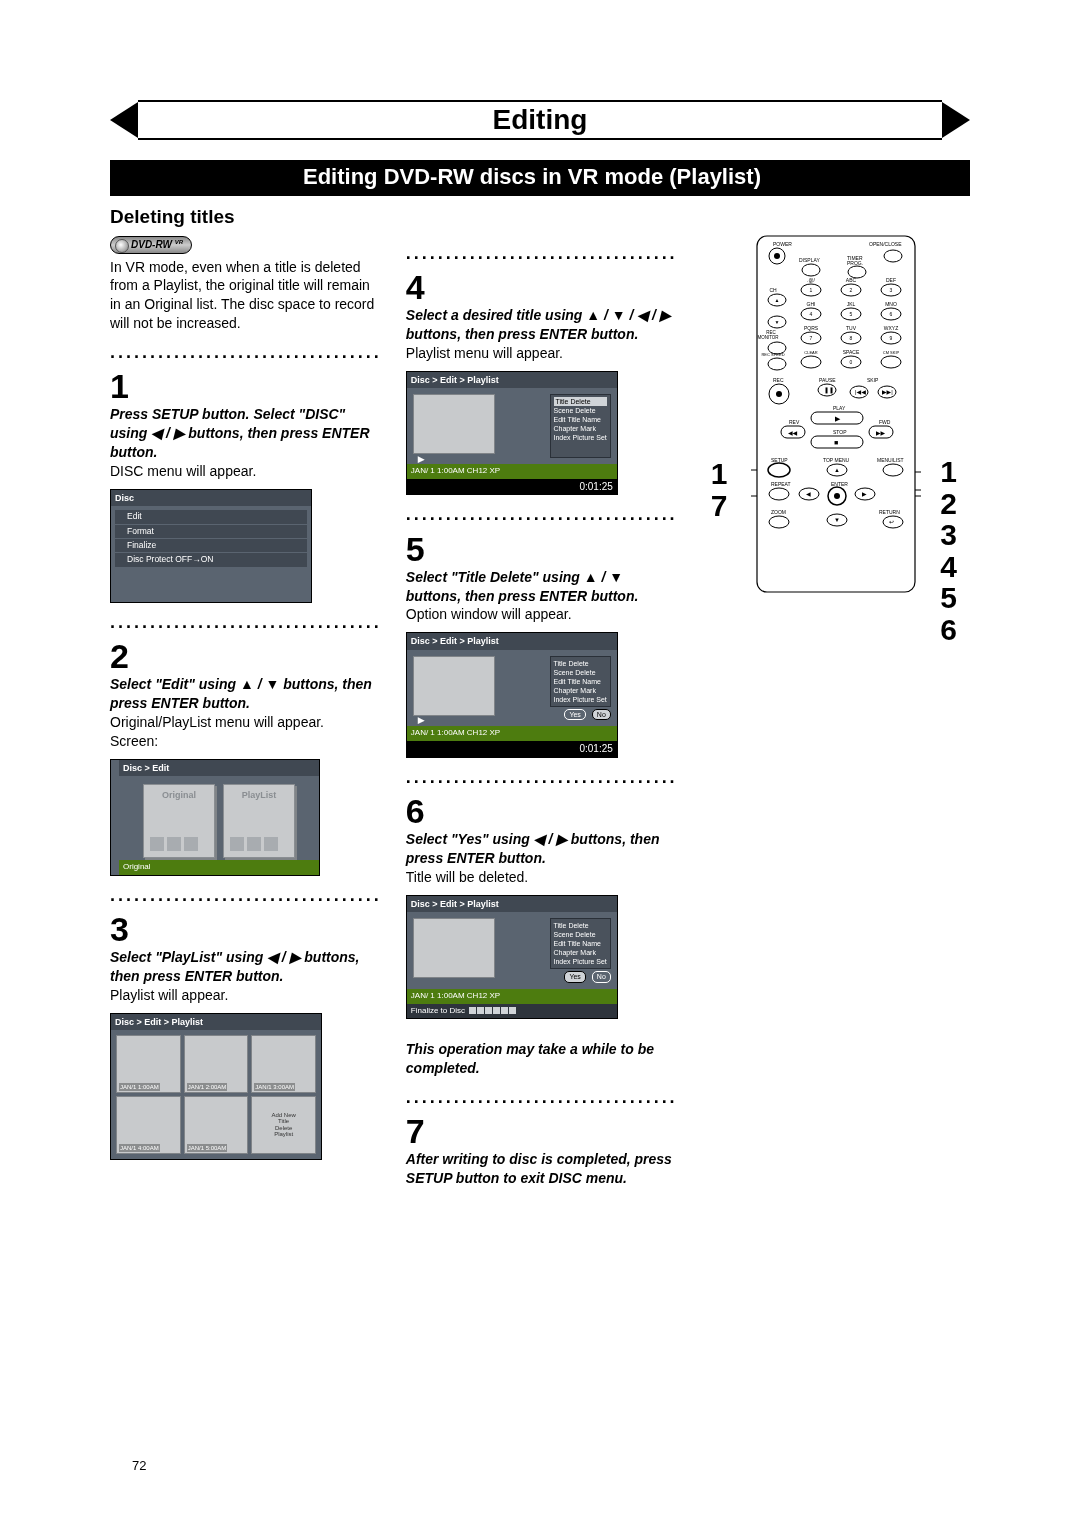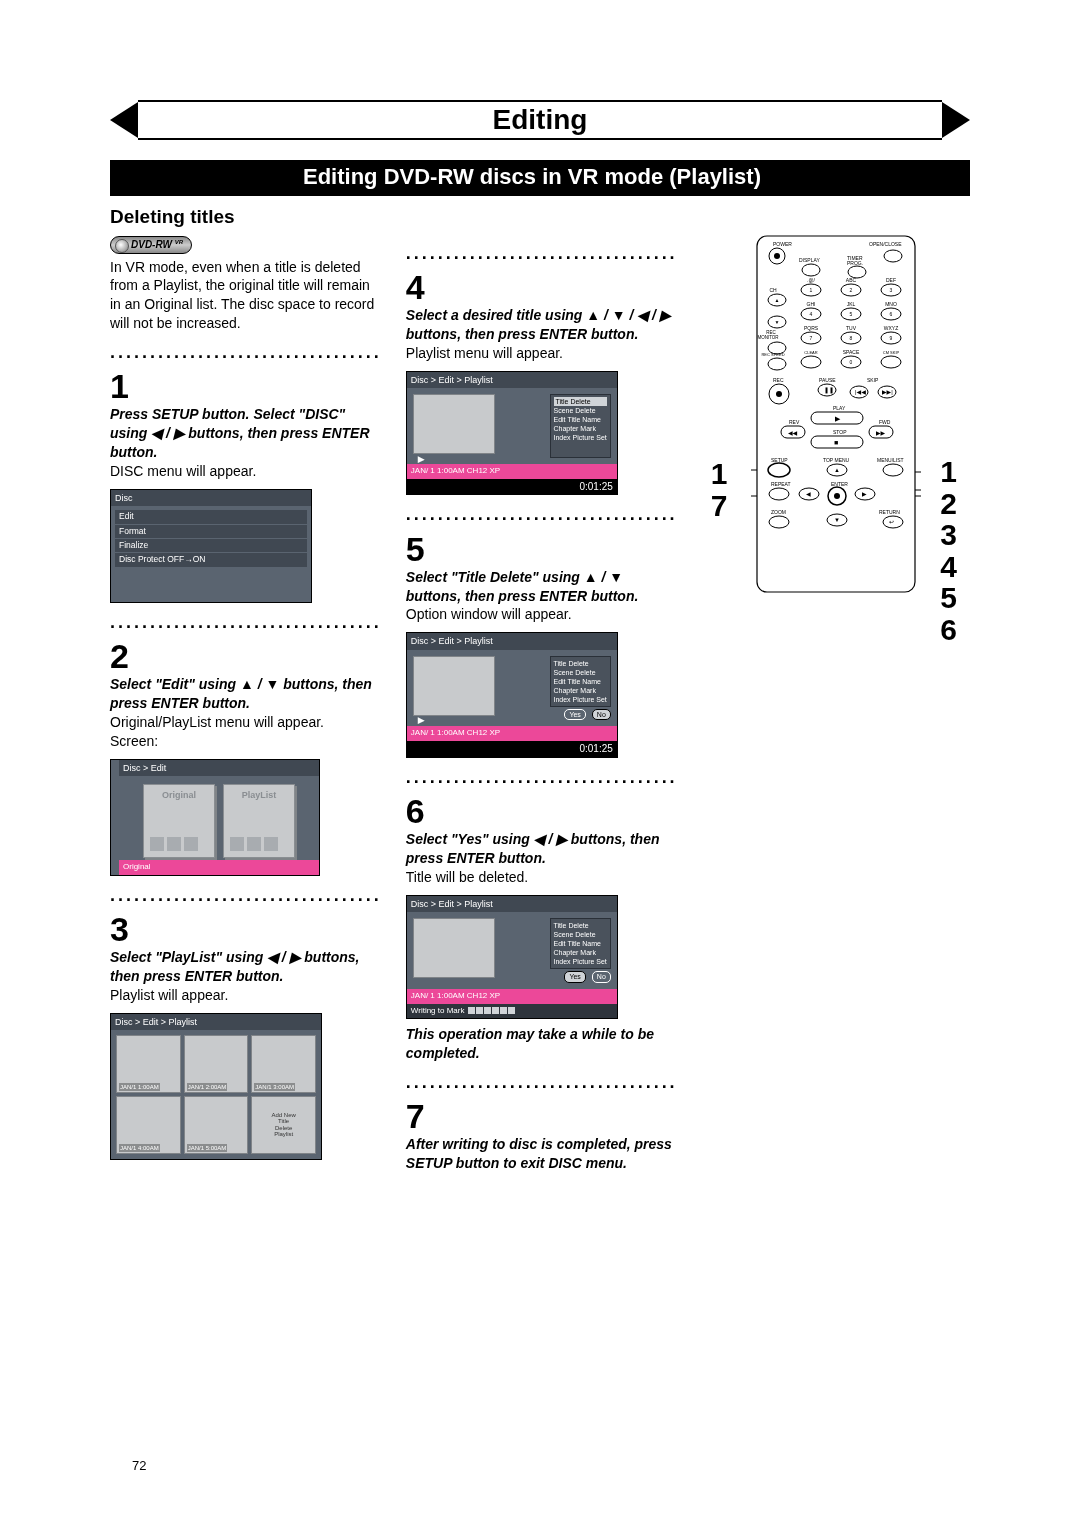--- a/index.html
+++ b/index.html
@@ -110,35 +110,36 @@
     color: #fff;
     font-size: 9px;
     margin: 8px 0 6px 0;
     padding: 0;
     width: 210px;
   }
   .figure .crumb {
     background: #404852;
     padding: 2px 4px;
     font-size: 9px;
+    font-weight: bold;
   }
   .figure .body {
     padding: 4px;
     min-height: 68px;
     position: relative;
   }
   .fig-row {
     background: #404852;
     color: #fff;
     margin-bottom: 1px;
-    padding: 1px 4px;
+    padding: 1px 12px;
     font-size: 8.5px;
   }
   .fig-footer {
-    background: #ec4899;
+    background: #4d7c0f;
     padding: 2px 4px;
     font-size: 8px;
     display: flex;
     justify-content: space-between;
   }
   .fig-bottombar {
     background: #000000;
     text-align: right;
     padding: 1px 4px;
     font-size: 10px;
@@ -468,32 +469,32 @@
             <div class="menu-box-yesno">
               <span class="sel">Yes</span>
               <span>No</span>
             </div>
           </div>
         </div>
         <div class="fig-footer">
             <span>JAN/ 1   1:00AM  CH12     XP</span>
           </div>
         <div class="writing-bar">
-          <span>Writing to Mark</span>
+          <span>Finalize to Disc</span>
           <div class="blocks">
               <span></span>
               <span></span>
               <span></span>
               <span></span>
               <span></span>
               <span></span>
             </div>
         </div>
       </div>
-      <div class="bold" style="margin-top:6px;">This operation may take a while to be completed.</div>
+      <div class="bold" style="margin-top:21px;">This operation may take a while to be completed.</div>
 
       <div class="step-separator">··································</div>
       <div class="step-num">7</div>
       <div class="bold">After writing to disc is completed, press SETUP button to exit DISC menu.</div>
     </div>
 
     <div class="col right">
       <div class="remote">
         <svg viewBox="0 0 170 360" width="170" height="360">
           <rect x="6" y="2" width="158" height="356" rx="10" fill="#fff" stroke="#000" stroke-width="1.2"></rect>

